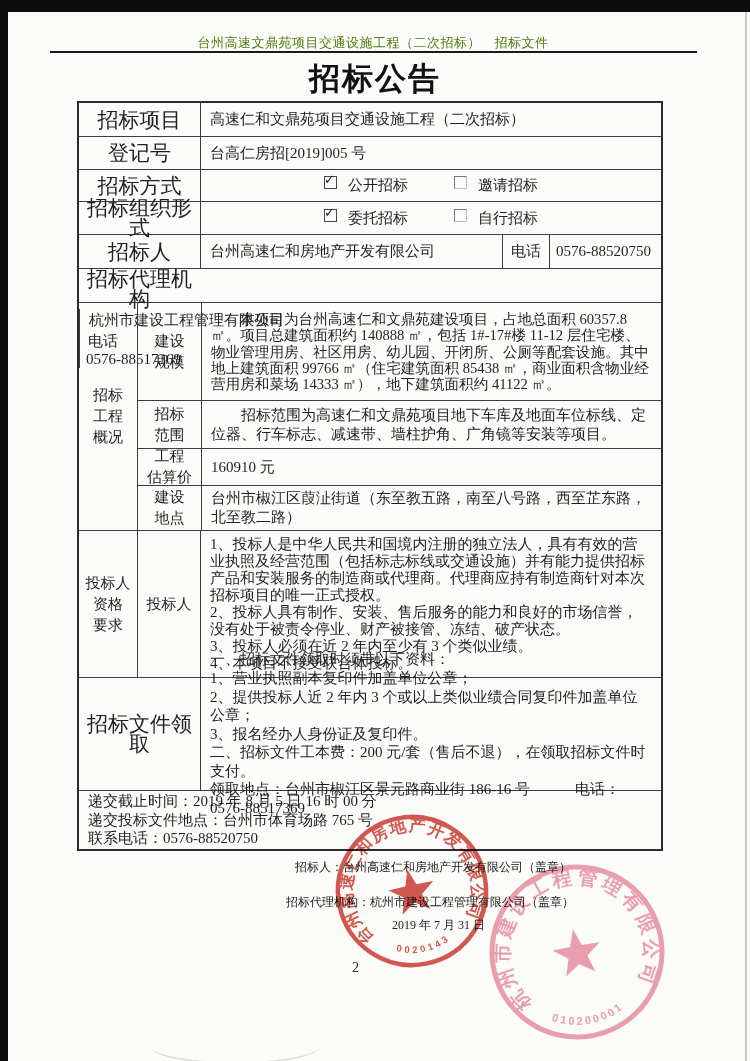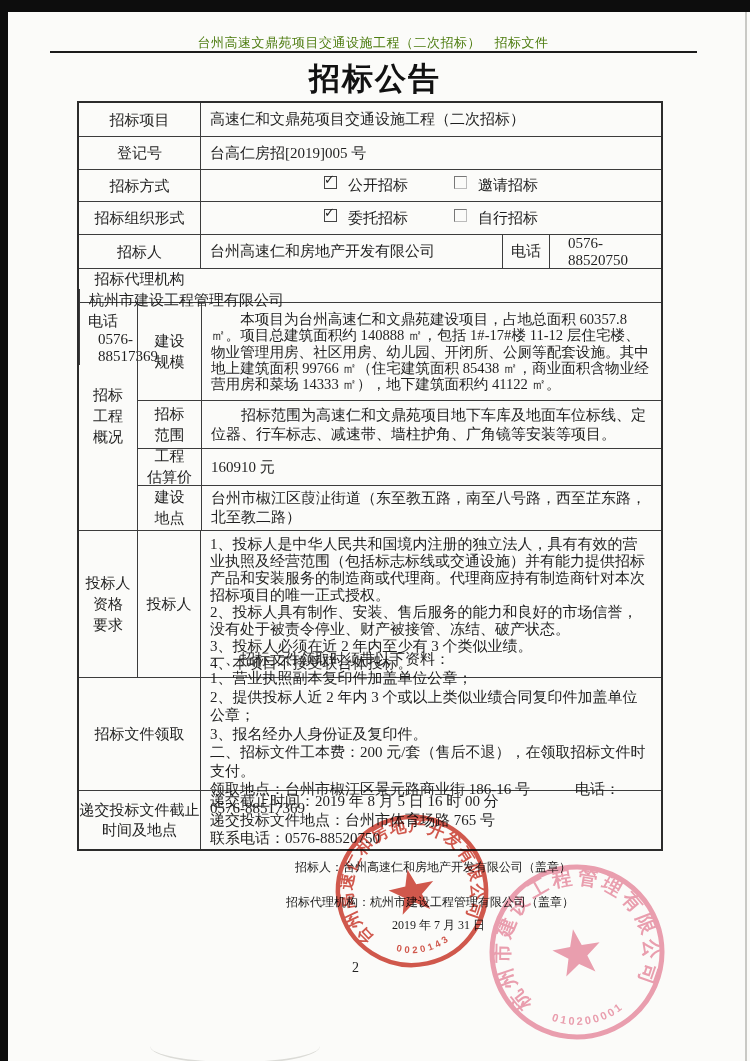--- a/index.html
+++ b/index.html
@@ -21,32 +21,32 @@
   .header-rule{left:50px;top:51px;width:647px;height:0;border-top:2px solid #1b1b1b;}
   .doc-title{left:0;top:58px;width:750px;text-align:center;font-size:31px;font-weight:bold;
              font-family:"Liberation Sans","DejaVu Sans",sans-serif;color:#111;letter-spacing:2px;}
 
   
   .tbl{left:77px;top:101px;width:586px;border:2px solid #2c2c2c;background:transparent;box-sizing:border-box;}
   .tr{display:flex;box-sizing:border-box;border-top:1px solid #3c3c3c;}
   .tr:first-child{border-top:none;}
   .td{box-sizing:border-box;border-left:1px solid #3c3c3c;display:flex;flex-direction:column;justify-content:center;}
   .td:first-child{border-left:none;}
-  .lab{width:121px;align-items:center;text-align:center;font-size:15px;white-space:pre-line;line-height:20px;flex:none;}
+  .lab{width:121px;align-items:center;text-align:center;font-size:21px;white-space:pre-line;line-height:20px;flex:none;}
   .lab-outer{width:58px;align-items:center;text-align:center;font-size:15px;white-space:pre-line;line-height:21px;flex:none;}
   .lab-inner{width:63px;align-items:center;text-align:center;font-size:15px;white-space:pre-line;line-height:21px;flex:none;}
   .content{flex:1;padding:2px 9px;font-size:15px;line-height:18.8px;}
   .content p{margin:0;}
   .dense{font-size:14.6px;line-height:16.4px;}
   .indent{text-indent:2em;}
   .subcol{flex:1;display:flex;flex-direction:column;}
   .sub-tr{display:flex;box-sizing:border-box;border-top:1px solid #3c3c3c;}
   .sub-tr:first-child{border-top:none;}
   .phone-lab{width:47px;align-items:center;text-align:center;font-size:15px;flex:none;}
-  .phone-val{width:112px;padding:0 18px;font-size:15px;flex:none;justify-content:center;display:flex;flex-direction:column;}
+  .phone-val{width:112px;padding:0 6px;font-size:15px;flex:none;justify-content:center;display:flex;flex-direction:column;}
 
   
   .checks{flex-direction:row;align-items:center;gap:46px;}
   .opt{display:inline-flex;align-items:flex-start;font-size:15px;}
   .cb{width:11px;height:11px;border:1.5px solid #444;display:inline-block;margin-right:11px;position:relative;background:#fff0;}
   .cb.checked::after{content:"✓";position:absolute;left:-1px;top:-6px;font-size:13px;font-weight:bold;color:#222;
                      font-family:"DejaVu Sans",sans-serif;}
   .cb.empty{border-color:#777;border-right-color:#bbb;border-bottom-color:#bbb;}
 
   .q-item{margin:3px 0;line-height:17px;}
@@ -188,22 +188,20 @@
       <p class="line">一、招标文件领取时须带以下资料：</p>
       <p class="line">1、营业执照副本复印件加盖单位公章；</p>
       <p class="line">2、提供投标人近 2 年内 3 个或以上类似业绩合同复印件加盖单位公章；</p>
       <p class="line">3、报名经办人身份证及复印件。</p>
       <p class="line">二、招标文件工本费：200 元/套（售后不退），在领取招标文件时支付。</p>
       <p class="line">领取地点：台州市椒江区景元路商业街 186-16 号　　　电话：0576-88517369</p>
     </div>
   </div>
 
   <div class="tr" style="height:59px;">
-    <div class="td lab">递交投标文件截止
-时间及地点</div>
     <div class="td content">
       <p class="line">递交截止时间：2019 年 8 月 5 日 16 时 00 分</p>
       <p class="line">递交投标文件地点：台州市体育场路 765 号</p>
       <p class="line">联系电话：0576-88520750</p>
     </div>
   </div>
 
 </div>
 
 <div class="abs f-line" style="left:295px;top:859px;">招标人：台州高速仁和房地产开发有限公司（盖章）</div>

